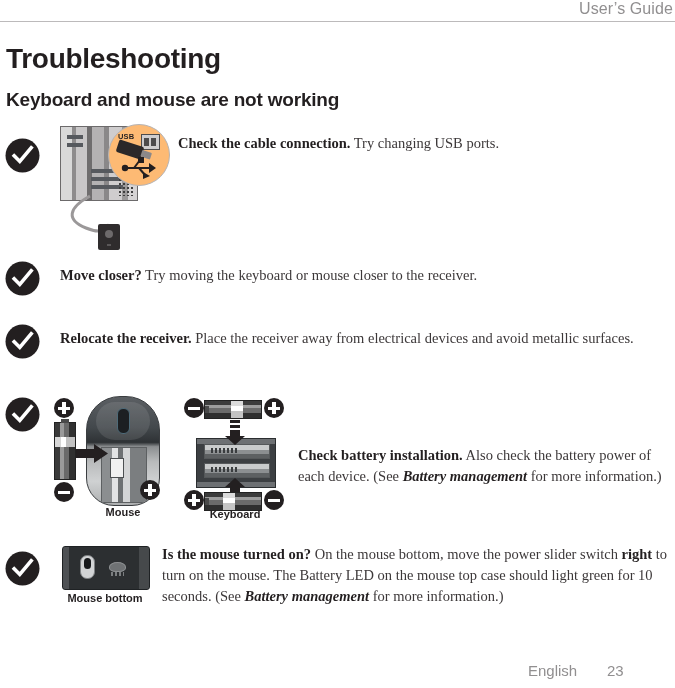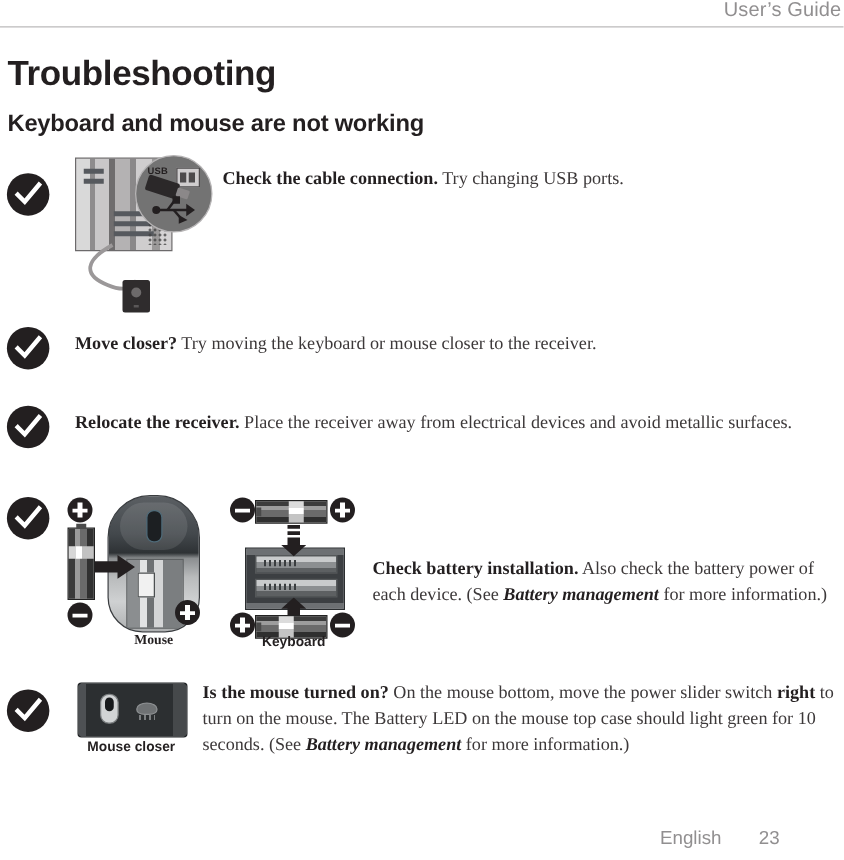--- a/index.html
+++ b/index.html
@@ -95,21 +95,21 @@
   .pc-slot { position:absolute; background:#56595e; }
   .pc-dots {
     position:absolute; right:3px; bottom:4px; width:16px; height:18px;
     background-image:
       radial-gradient(#3f3f3f 34%, transparent 36%);
     background-size: 4px 4px;
   }
   .callout {
     position: absolute; left: 52px; top: 0px;
     width: 60px; height: 60px; border-radius: 50%;
-    background: #737373; border: 1px solid #b6b4b5;
+    background: #fdba74; border: 1px solid #b6b4b5;
   }
   .callout-usb-label {
     position: absolute; left: 9px; top: 7px;
     font-size: 7.5px; font-weight: bold; color: #231f20; letter-spacing: .2px;
   }
   .callout-port {
     position: absolute; right: 9px; top: 9px;
     width: 17px; height: 14px; background: #cfcdce; border: 1px solid #4d4b4c;
   }
   .callout-port:before {
@@ -137,21 +137,21 @@
   .receiver:before {
     content:""; position:absolute; left:7px; top:6px; width:8px; height:8px;
     border-radius:50%; background:#6d6a6b;
   }
   .receiver:after {
     content:""; position:absolute; left:9px; bottom:4px; width:4px; height:2px;
     background:#5a5758;
   }
 
   
-  .fig-mouse { position: absolute; left: 54px; top: 396px; width: 128px; height: 132px; font-family: Liberation Serif, serif; }
+  .fig-mouse { position: absolute; left: 54px; top: 396px; width: 128px; height: 132px; }
   .mouse-body {
     position: absolute; left: 32px; top: 0px;
     width: 72px; height: 108px;
     border-radius: 34px 34px 28px 28px;
     background: linear-gradient(180deg,#5b5f63 0%, #43484c 28%, #2e3235 42%, #8b8e90 46%, #b9bbbc 60%, #cfd1d2 78%, #aeb0b1 100%);
     border: 1px solid #3a3d40;
     overflow: hidden;
   }
   .mouse-top-gloss {
     position:absolute; left:9px; top:5px; width:54px; height:38px;
@@ -411,21 +411,21 @@
     <circle cx="17.5" cy="17.5" r="17" fill="#231f20"></circle>
     <path d="M9.2 17.8 L14.8 23.4 L26.2 9.8" fill="none" stroke="#ffffff" stroke-width="3.6" stroke-linecap="square" stroke-linejoin="miter"></path>
   </svg>
 </div>
 
 <div class="fig-mbottom">
   <div class="mbottom-panel">
     <div class="mbottom-switch"></div>
     <div class="mbottom-sensor"></div>
   </div>
-  <div class="fig-label" style="left:0px; top:46px; width:86px;">Mouse closer</div>
+  <div class="fig-label" style="left:0px; top:46px; width:86px;">Mouse bottom</div>
 </div>
 
 <div class="tip-text" style="left:162px; top:544px; width:508px;">
   <b>Is the mouse turned on?</b><span> On the mouse bottom, move the power slider switch </span><b>right</b><span> to turn on the mouse. The Battery LED on the mouse top case should light green for 10 seconds. (See </span><i>Battery management</i><span> for more information.)</span>
 </div>
 
 <div class="footer-lang">English</div>
 <div class="footer-page">23</div>
 
 </body></html>

